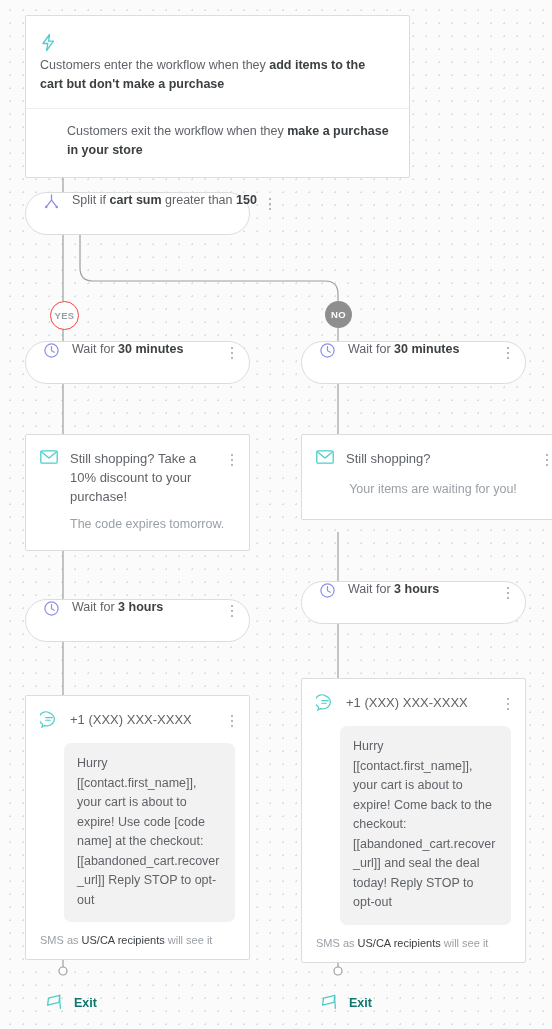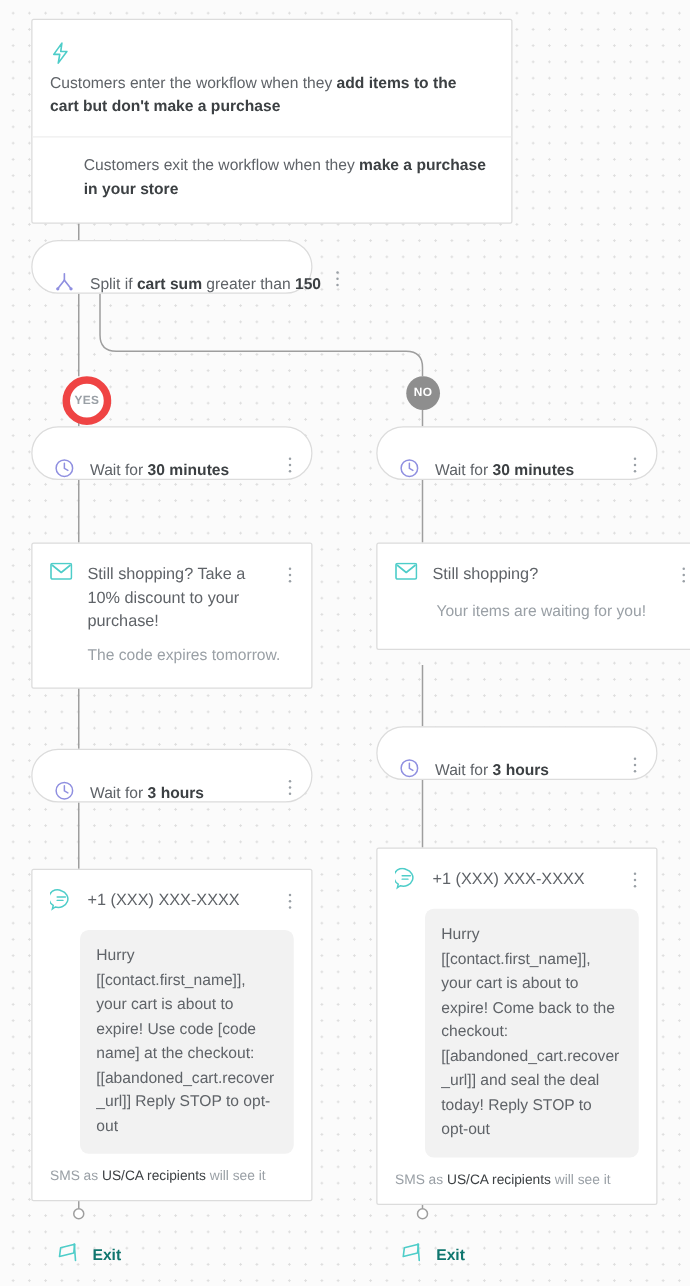--- a/index.html
+++ b/index.html
@@ -64,21 +64,21 @@
     line-height: 19px;
     color: #5f6368;
   }
   .trigger-text b { color: #3c4043; font-weight: bold; }
 
   
   .pill {
     border-radius: 26px;
     height: 43px;
     display: flex;
-    align-items: flex-end;
+    align-items: flex-start;
     padding: 0 8px 0 14px;
   }
   .pill .pill-icon {
     width: 22px; min-width: 22px;
     margin-right: 10px;
     display: flex; align-items: center; justify-content: center;
   }
   .pill .pill-label {
     font-size: 12.5px;
     color: #5f6368;
@@ -110,21 +110,21 @@
     position: absolute;
     width: 27px; height: 27px;
     border-radius: 50%;
     display: flex; align-items: center; justify-content: center;
     font-size: 9.5px;
     font-weight: bold;
     letter-spacing: 0.3px;
   }
   .badge.yes {
     background: #ffffff;
-    border: 6px solid #ef4444;
+    border: 1px solid #ef4444;
     color: #9aa0a6;
   }
   .badge.no {
     background: #8e8e8e;
     color: #ffffff;
   }
 
   
   .msgcard {
     border-radius: 2px;

